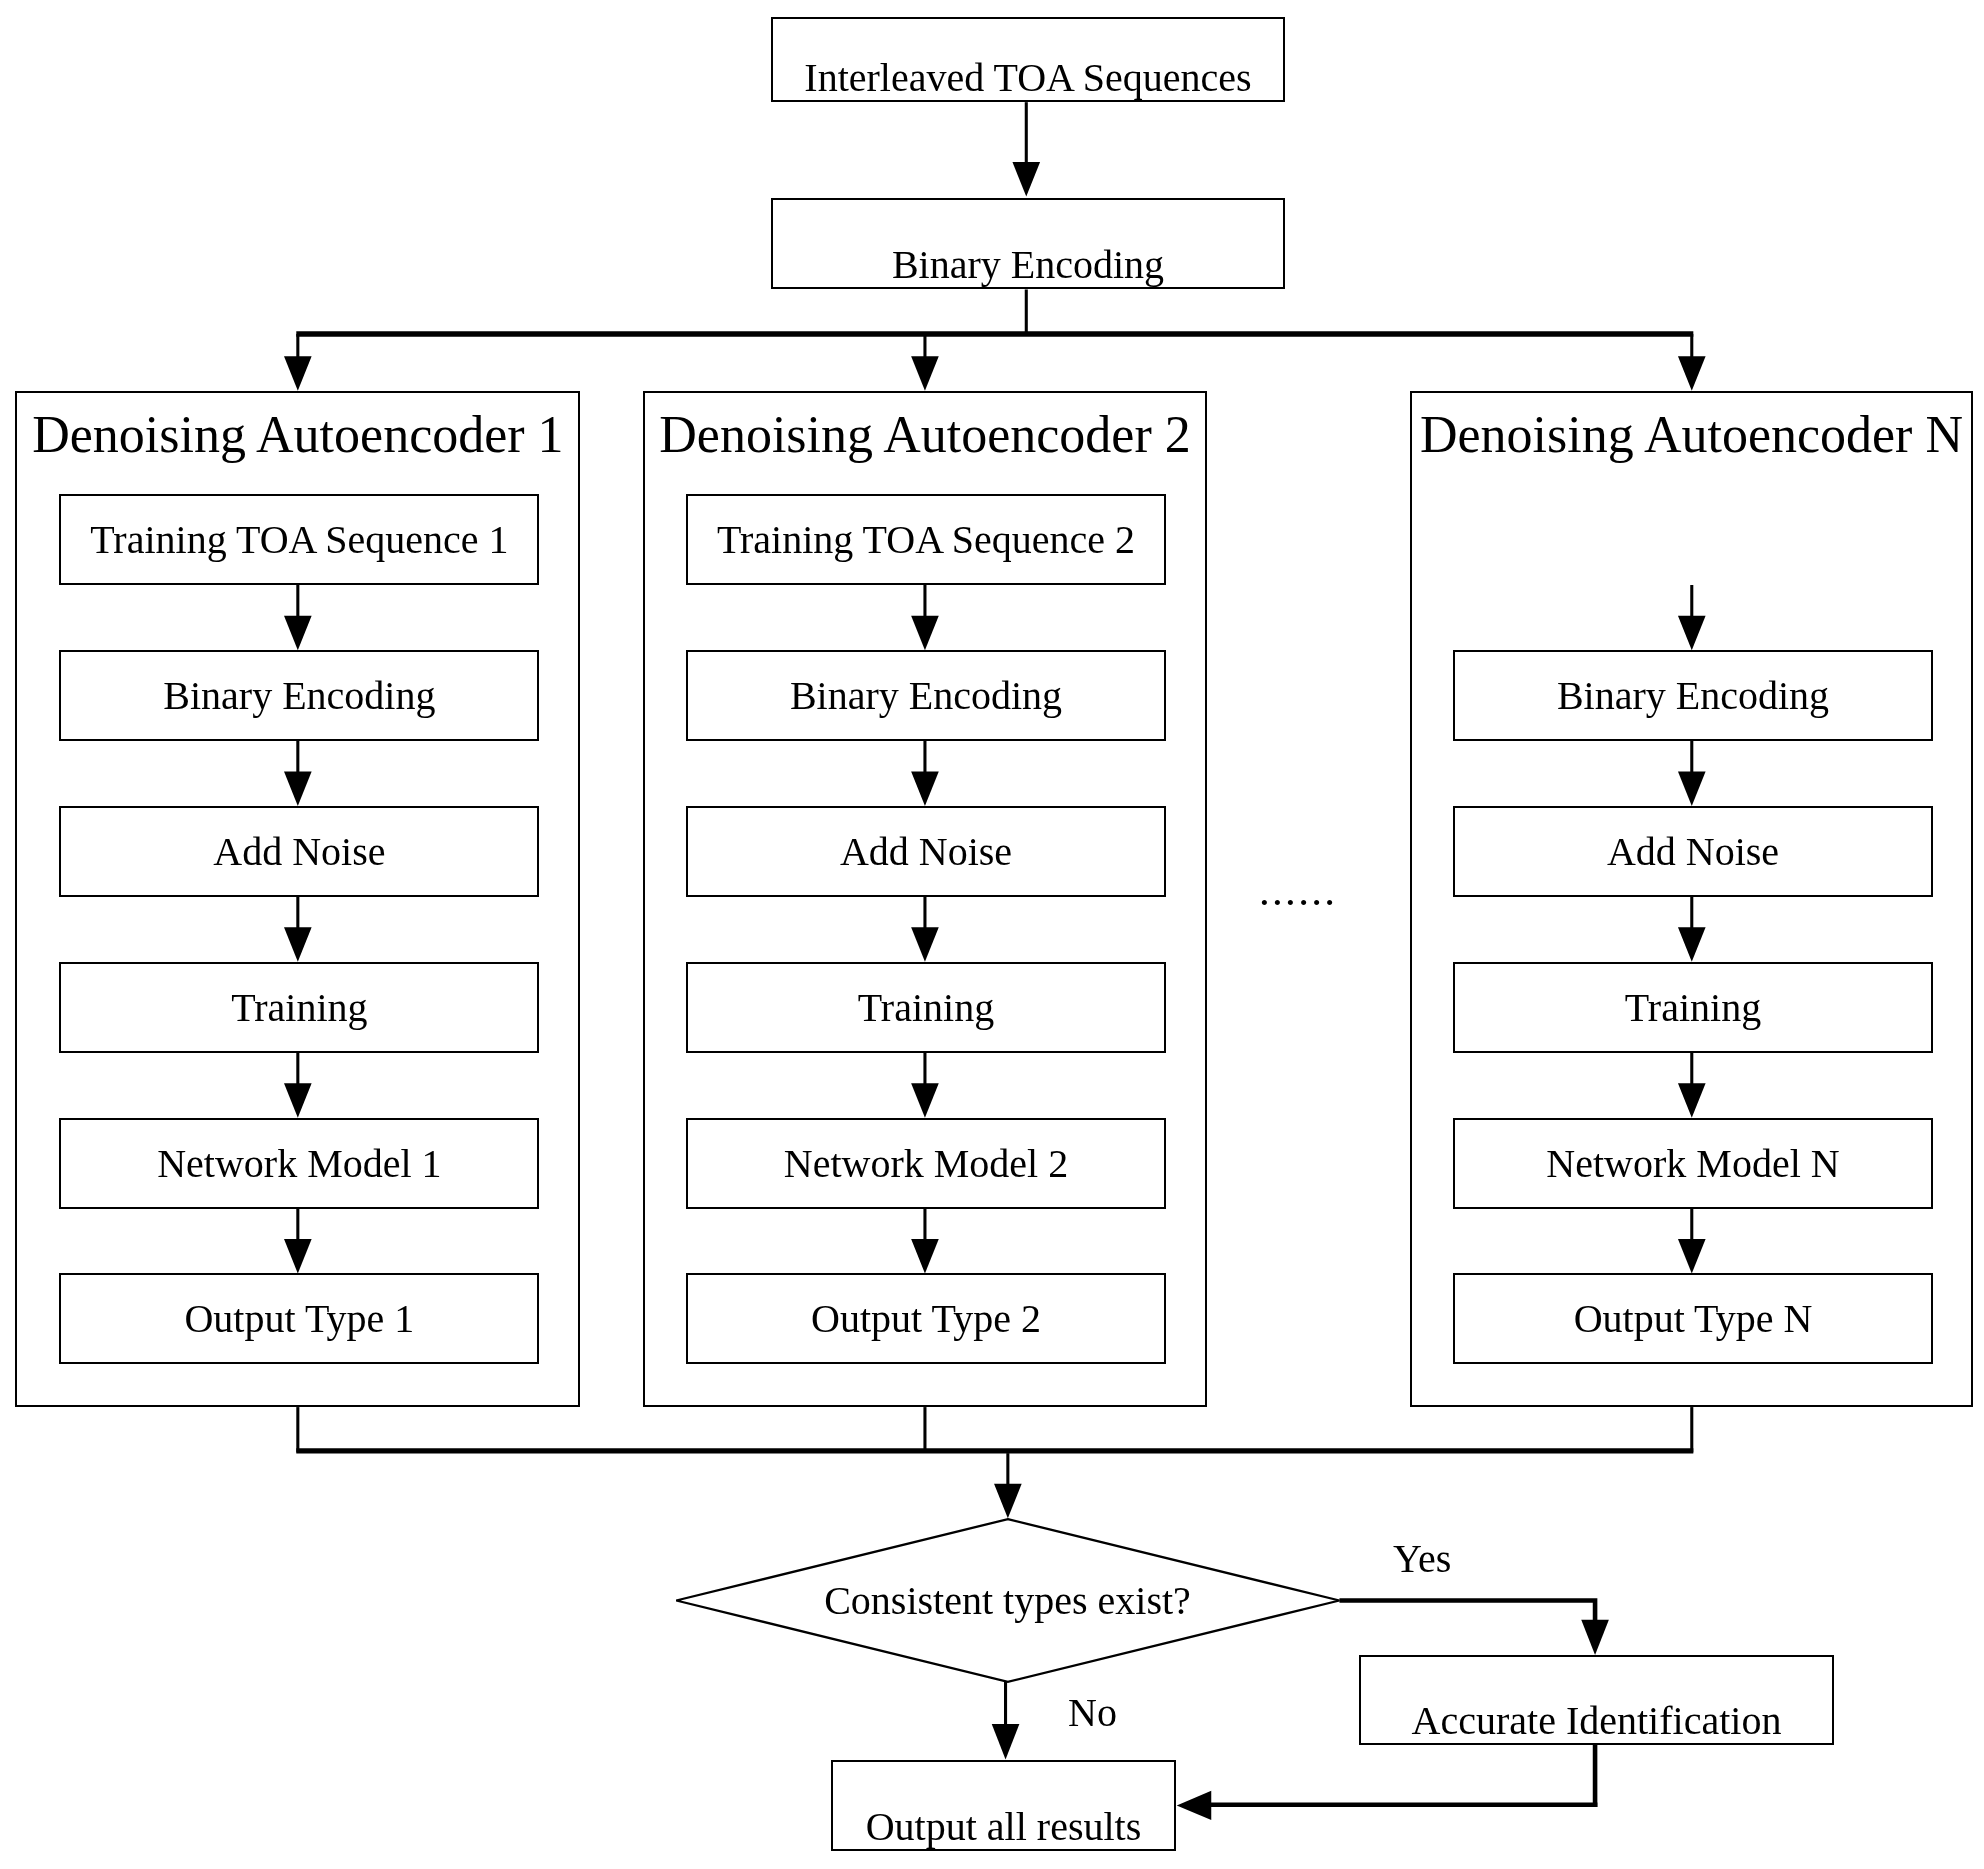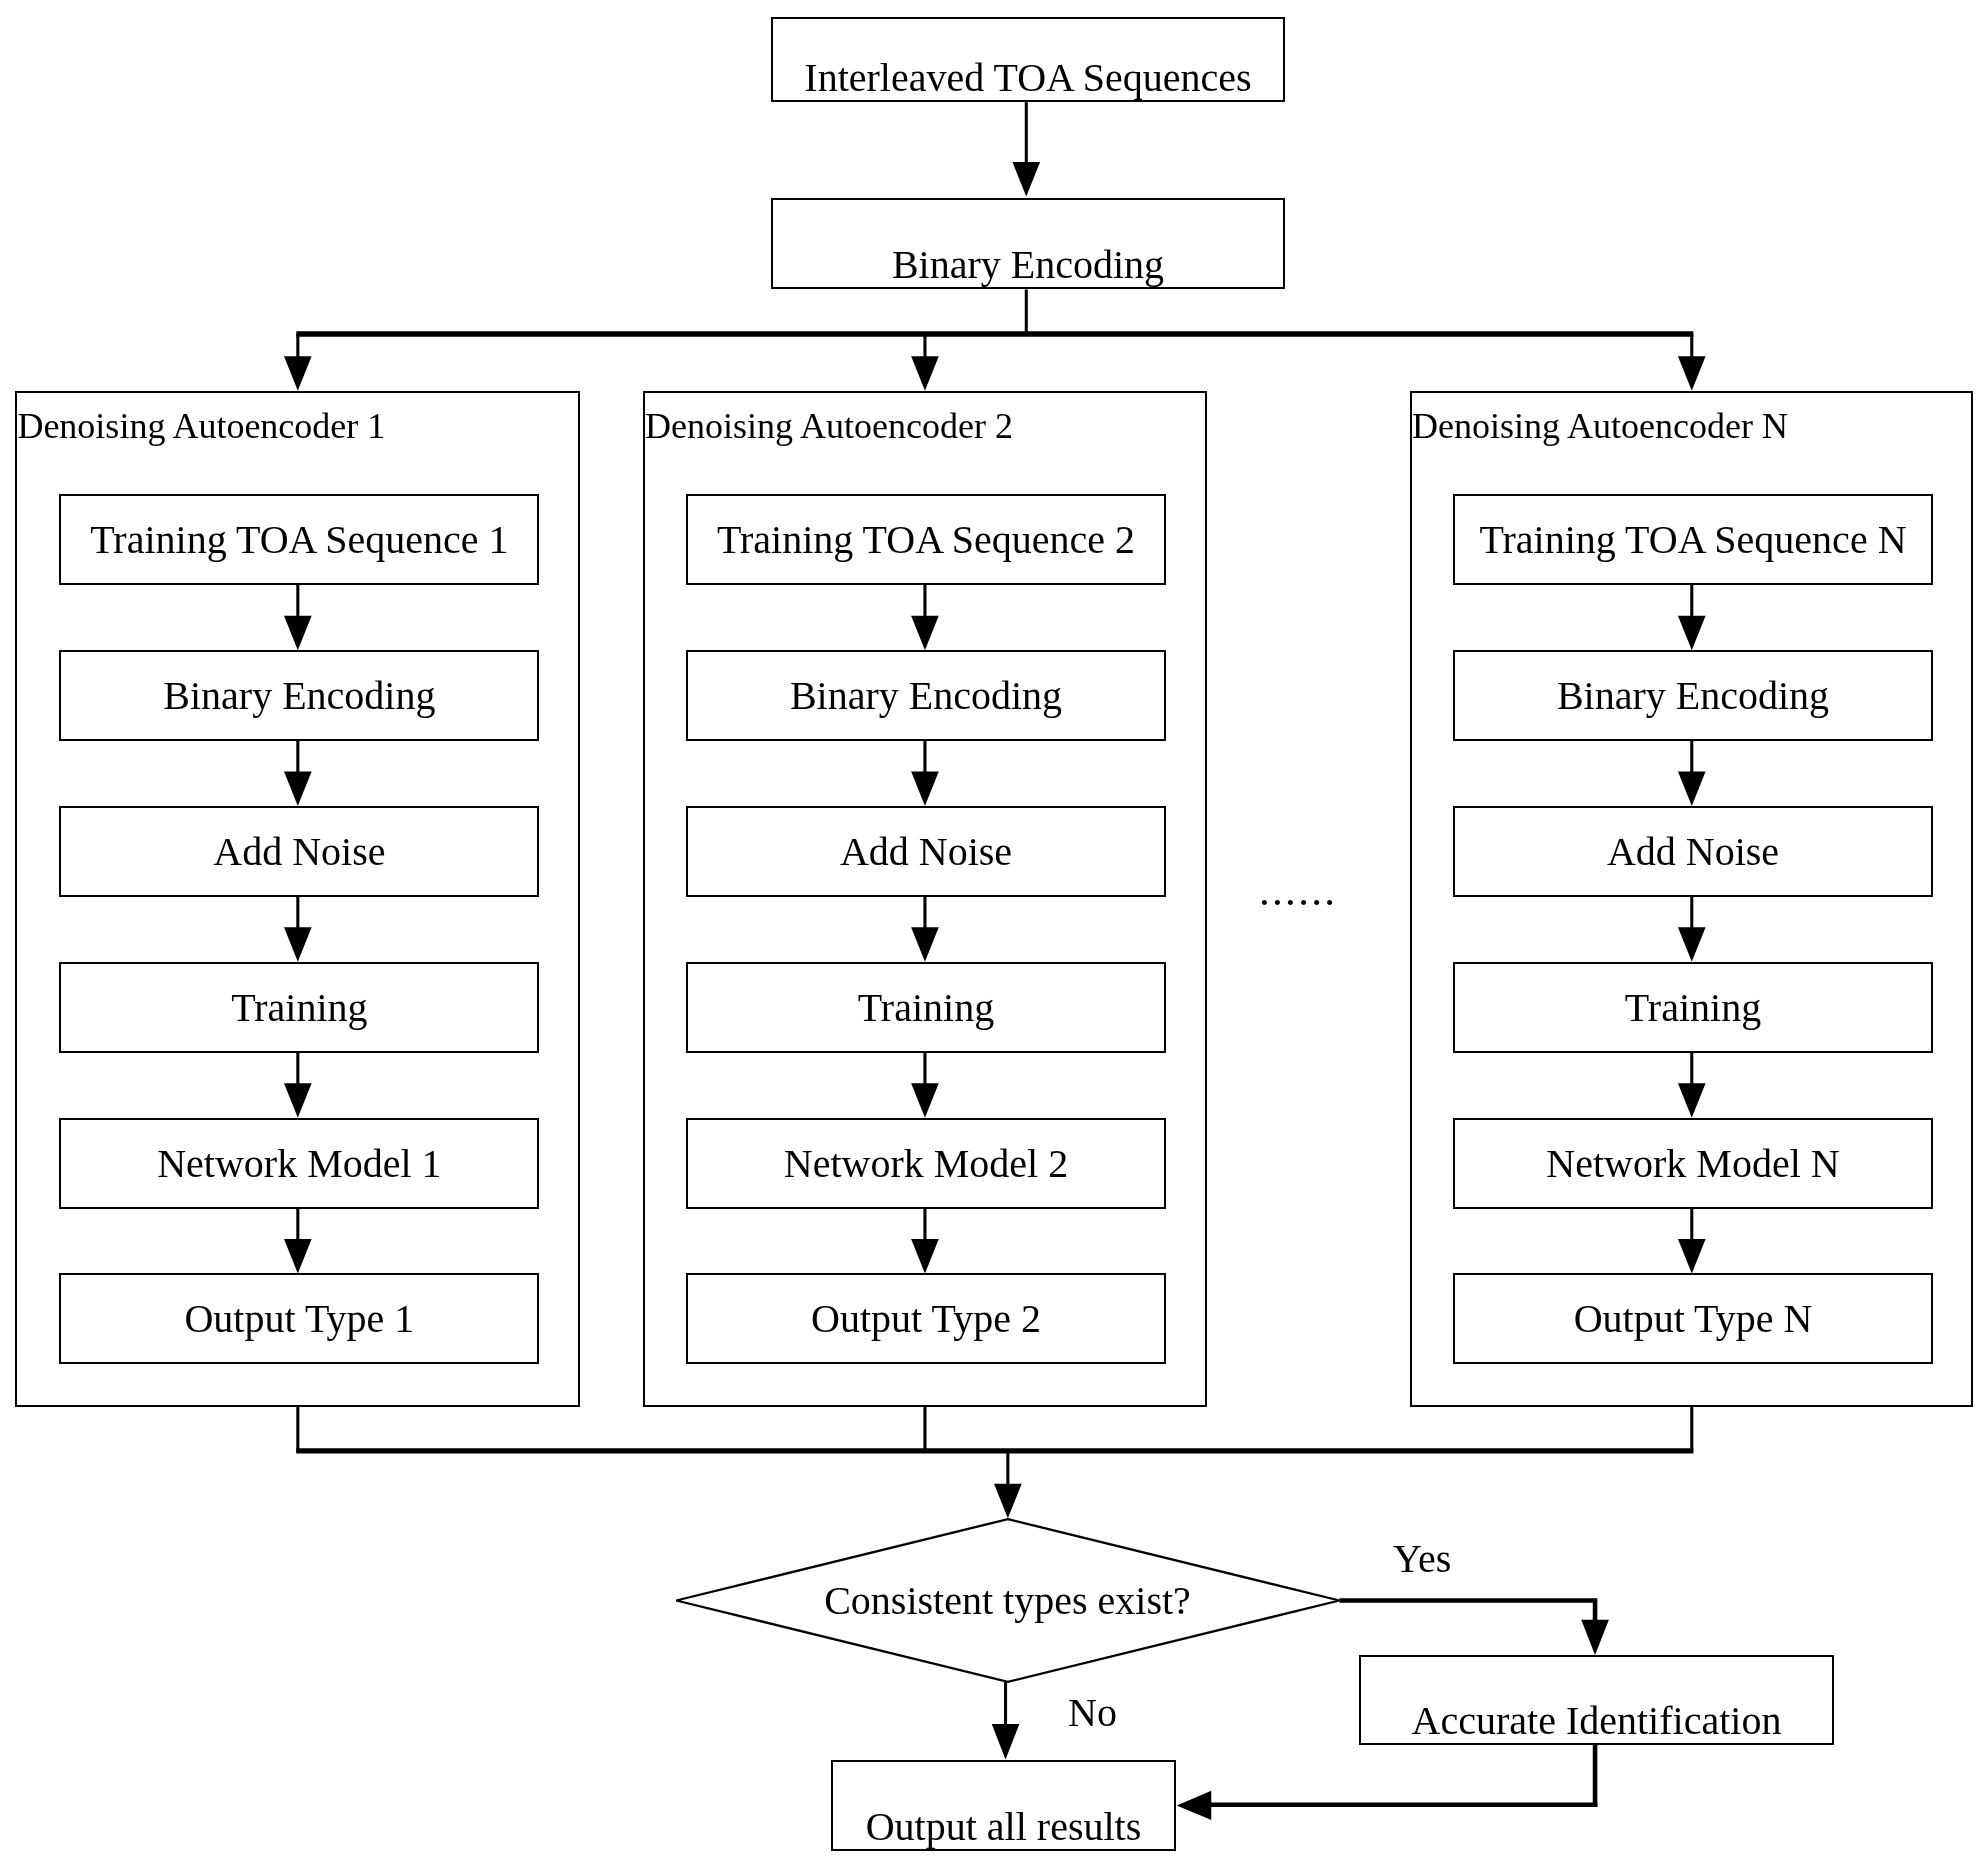--- a/index.html
+++ b/index.html
@@ -12,22 +12,22 @@
   .node{
     position:absolute;box-sizing:border-box;background:#ffffff;
     border:2.3px solid #000;display:flex;align-items:flex-end;justify-content:center;
     font-size:40px;line-height:1.1;text-align:center;z-index:1;white-space:nowrap;
   }
   .panel{
     position:absolute;box-sizing:border-box;background:transparent;
     border:2.3px solid #000;z-index:1;
   }
   .panel-title{
-    position:absolute;left:0;top:12.3px;width:100%;
-    font-size:36px;white-space:nowrap;
+    position:absolute;left:0;top:12.3px;width:100%;text-align:center;
+    font-size:52px;white-space:nowrap;
   }
   .step{
     position:absolute;box-sizing:border-box;width:480px;height:91px;
     background:#ffffff;border:2.3px solid #000;
     display:flex;align-items:center;justify-content:center;
     font-size:40px;text-align:center;white-space:nowrap;
   }
   .floating-label{
     position:absolute;z-index:2;font-size:40px;white-space:nowrap;background:transparent;
   }
@@ -164,23 +164,20 @@
       </div>
     <div class="step" style="left:41px;top:880px">
         <span>Output Type 2</span>
       </div>
   </div>
 
   <div class="dots">......</div>
 
   <div class="panel" style="left:1410px;top:391px;width:563px;height:1016px">
     <div class="panel-title">Denoising Autoencoder N</div>
-    <div class="step" style="left:41px;top:101px">
-        <span>Training TOA Sequence N</span>
-      </div>
     <div class="step" style="left:41px;top:257px">
         <span>Binary Encoding</span>
       </div>
     <div class="step" style="left:41px;top:413px">
         <span>Add Noise</span>
       </div>
     <div class="step" style="left:41px;top:569px">
         <span>Training</span>
       </div>
     <div class="step" style="left:41px;top:725px">

